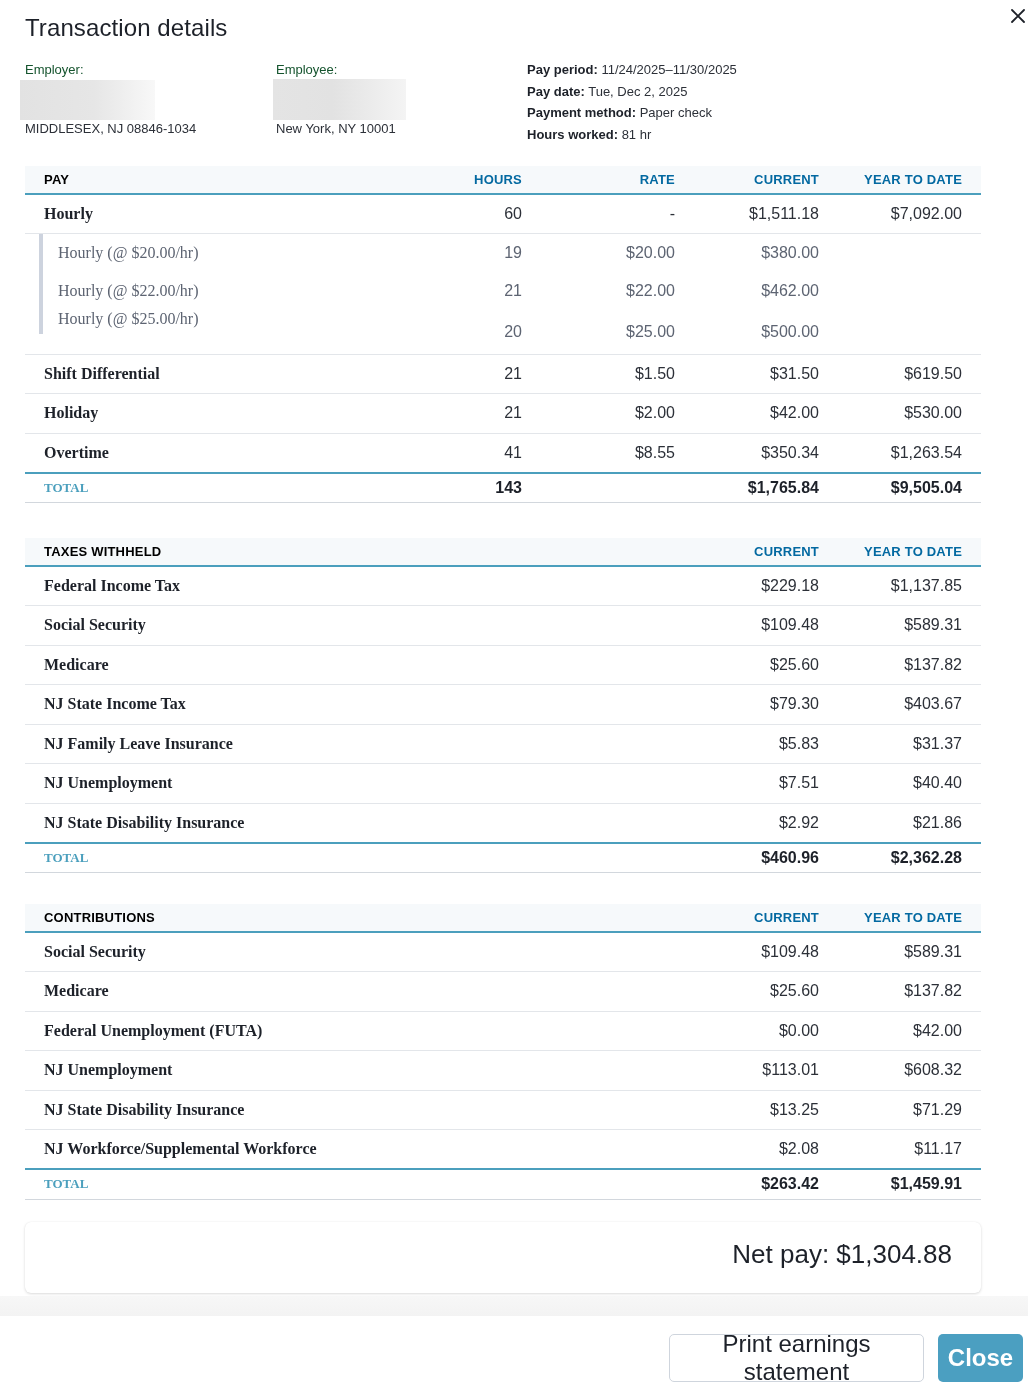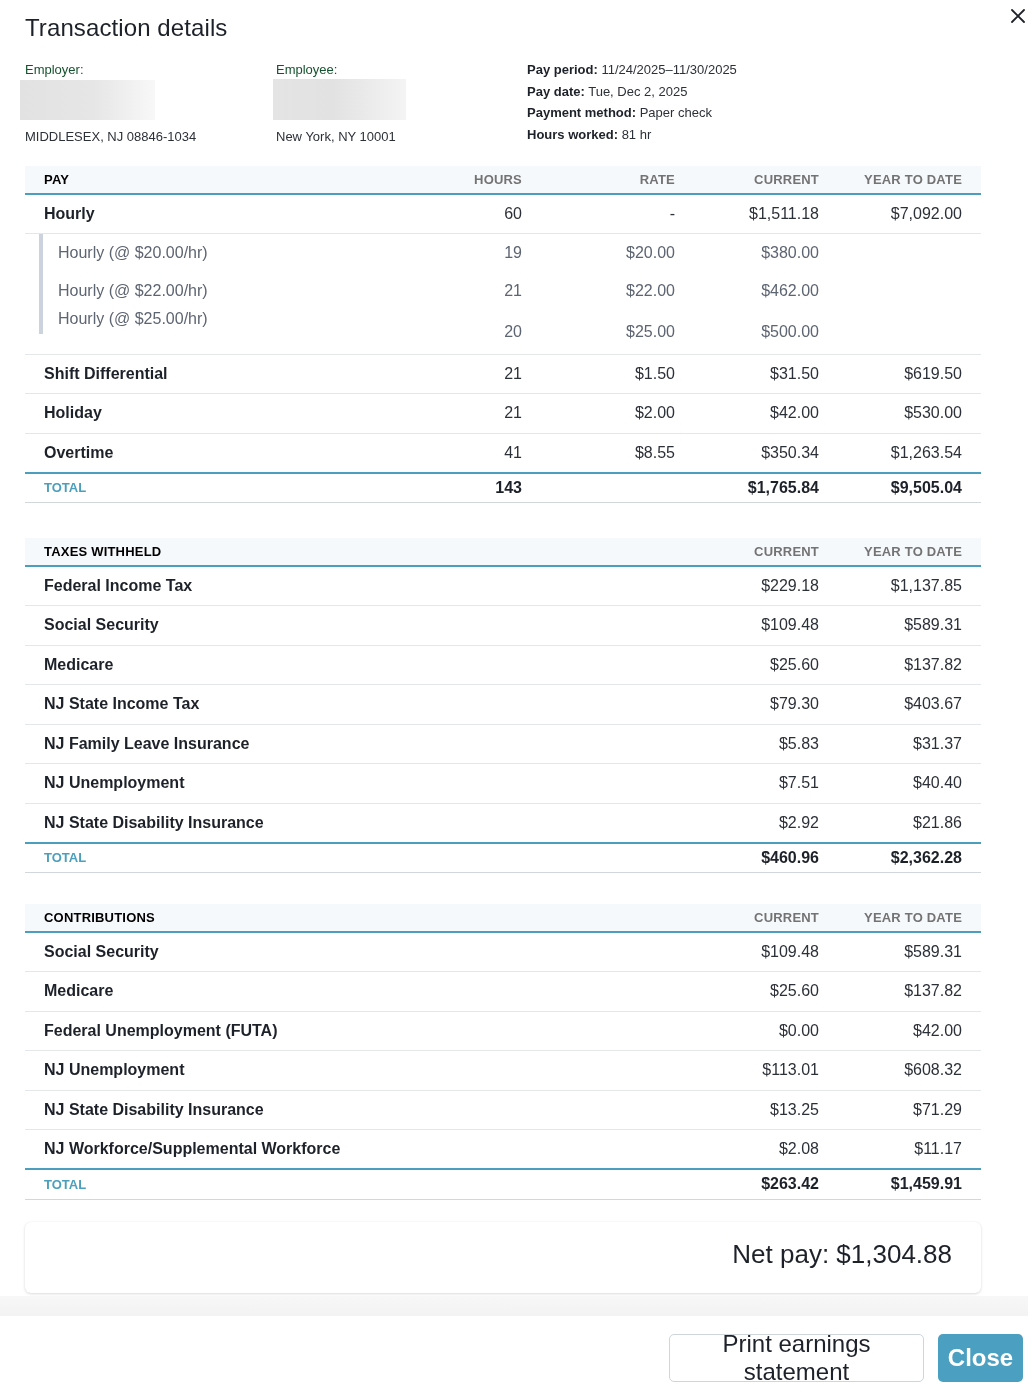--- a/index.html
+++ b/index.html
@@ -8,31 +8,31 @@
 
   .modal { position: absolute; left: 0; top: 0; width: 1028px; height: 1184px; background: #fff; }
 
   .title { position: absolute; left: 25px; top: 14px; font-size: 24px; font-weight: 400; color: #1d2129; letter-spacing: 0.1px; }
   .close-x { position: absolute; left: 1006px; top: 4px; width: 24px; height: 24px; cursor: pointer; }
 
   .info { position: absolute; top: 61px; font-size: 13px; color: #2c3038; }
   .info .lbl { font-weight: 400; color: #14532d; display: block; height: 18px; line-height: 18px; }
   .redact { width: 135px; height: 40px; margin: 1px 0 0 -5px; background: linear-gradient(90deg, #e2e2e2 0%, #e6e6e6 55%, #f8f8f8 100%); }
   .redact.emp { width: 133px; height: 41px; margin: 0 0 0 -3px; background: linear-gradient(90deg, #e4e4e4 0%, #e2e2e2 45%, #f4f4f4 100%); }
-  .addr { display: block; margin-top: 8px; line-height: 18px; }
+  .addr { display: block; margin-top: 0; line-height: 18px; }
 
   .meta { position: absolute; left: 527px; top: 59px; font-size: 13px; color: #2c3038; }
   .meta .row { height: 21.6px; line-height: 21.6px; white-space: nowrap; }
   .meta .row b { color: #1d2129; font-weight: 700; }
 
   table.grid { position: absolute; left: 25px; width: 956px; border-collapse: collapse; font-size: 16px; }
-  table.grid th { height: 28px; background: #f6f9fb; font-size: 13px; font-weight: 700; color: #737373; text-align: right; letter-spacing: 0.2px; border-bottom: 2px solid #4b9fbd; padding: 0 19px 0 0; }
+  table.grid th { height: 28px; background: #f6f9fb; font-size: 13px; font-weight: 700; color: #0369a1; text-align: right; letter-spacing: 0.2px; border-bottom: 2px solid #4b9fbd; padding: 0 19px 0 0; }
   table.grid th.sec { color: #000000; text-align: left; padding-left: 19px; }
   table.grid td { height: 39.5px; border-bottom: 1px solid #e3e6ea; text-align: right; padding-right: 19px; color: #2c3038; }
-  table.grid td.name { text-align: left; padding-left: 19px; font-weight: 700; color: #1d2129; }
+  table.grid td.name { text-align: left; padding-left: 19px; font-weight: 700; color: #1d2129; font-family: Liberation Serif, serif; }
   table.grid tr.sub td { border-bottom: none; color: #5d6472; height: 38px; }
   table.grid tr.sub td.name { font-weight: 400; padding-left: 0; }
   table.grid tr.sub td.name .bar { display: inline-block; vertical-align: middle; border-left: 4px solid #cdd3de; height: 38px; line-height: 38px; padding-left: 15px; margin-left: 14px; }
   table.grid tr.sub.last td { border-bottom: 1px solid #e3e6ea; height: 44px; vertical-align: top; padding-top: 0; }
   table.grid tr.sub.last td.name .bar { height: 24px; line-height: 18px; }
   table.grid tr.sub.last td.num { padding-top: 13px; }
   table.grid tr.total td { height: 30px; border-top: 2px solid #4b9fbd; border-bottom: 1px solid #d2d7dd; font-weight: 700; color: #1d2129; }
   table.grid tr.total td.name { color: #4b9fbd; font-size: 13px; }
 
   .netpay { position: absolute; left: 25px; top: 1222px; width: 956px; height: 71px; border-radius: 6px; background: #fff; box-shadow: 0 1px 3px rgba(0,0,0,0.14), 0 0 1px rgba(0,0,0,0.08); }

